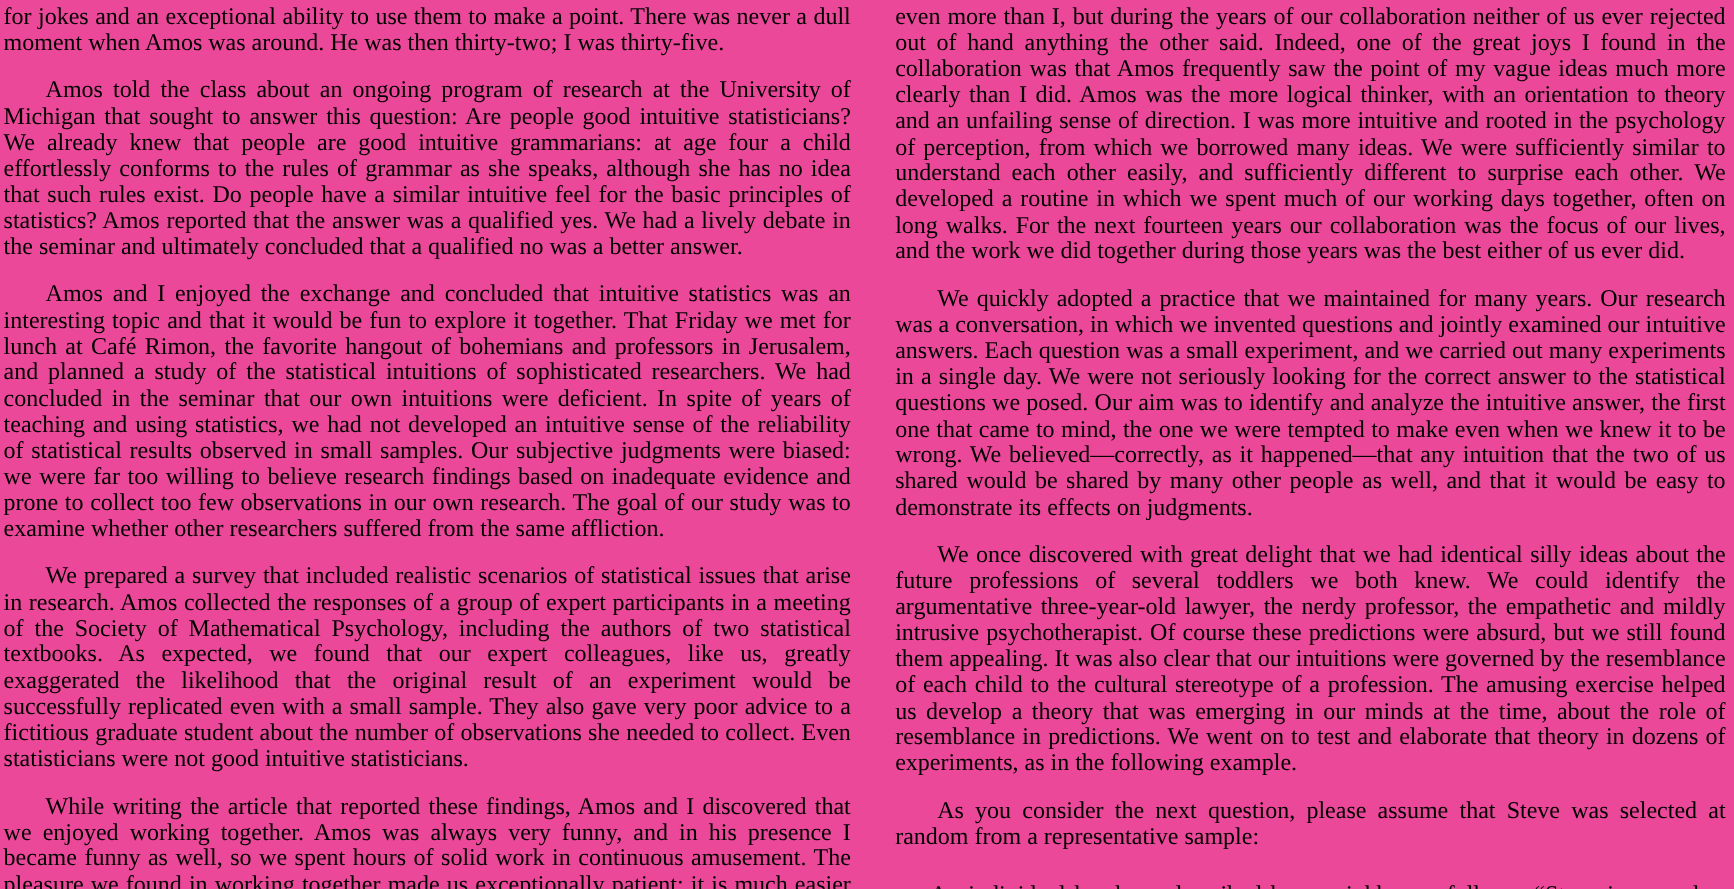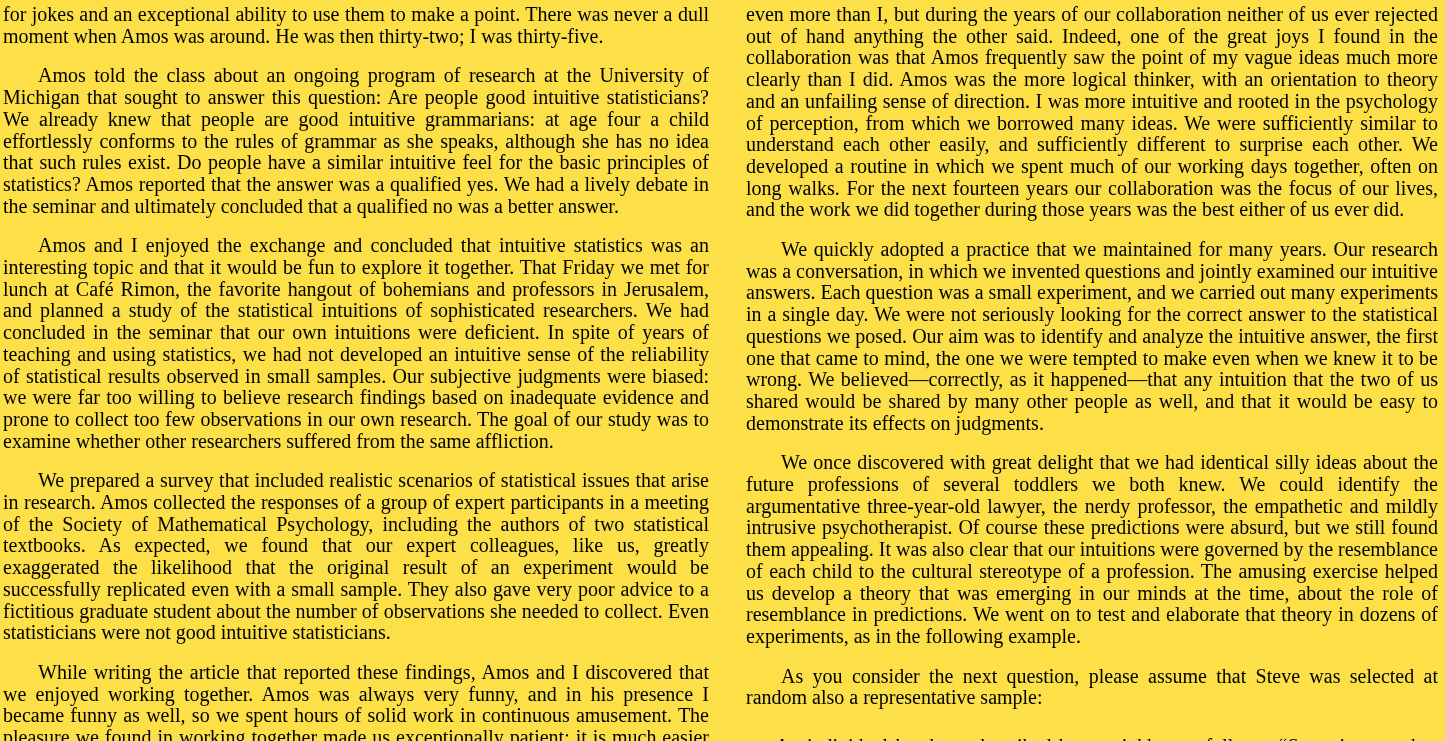--- a/index.html
+++ b/index.html
@@ -11,21 +11,21 @@
     width: 1445px;
     height: 741px;
     overflow: hidden;
     position: relative;
     font-family: "Liberation Serif", "DejaVu Serif", serif;
     color: #000000;
   }
   .page {
     position: absolute;
     inset: 0;
-    background: #fde047;
+    background: #ec4899;
   }
   .column {
     position: absolute;
     top: 4px;
     text-align: justify;
     font-size: 20px;
     line-height: 21.7px;
     letter-spacing: 0;
   }
   .col-left {
@@ -64,19 +64,19 @@
     <p class="indent">Amos told the class about an ongoing program of research at the University of Michigan that sought to answer this question: Are people good intuitive statisticians? We already knew that people are good intuitive grammarians: at age four a child effortlessly conforms to the rules of grammar as she speaks, although she has no idea that such rules exist. Do people have a similar intuitive feel for the basic principles of statistics? Amos reported that the answer was a qualified yes. We had a lively debate in the seminar and ultimately concluded that a qualified no was a better answer.</p>
     <p class="indent">Amos and I enjoyed the exchange and concluded that intuitive statistics was an interesting topic and that it would be fun to explore it together. That Friday we met for lunch at Café Rimon, the favorite hangout of bohemians and professors in Jerusalem, and planned a study of the statistical intuitions of sophisticated researchers. We had concluded in the seminar that our own intuitions were deficient. In spite of years of teaching and using statistics, we had not developed an intuitive sense of the reliability of statistical results observed in small samples. Our subjective judgments were biased: we were far too willing to believe research findings based on inadequate evidence and prone to collect too few observations in our own research. The goal of our study was to examine whether other researchers suffered from the same affliction.</p>
     <p class="indent">We prepared a survey that included realistic scenarios of statistical issues that arise in research. Amos collected the responses of a group of expert participants in a meeting of the Society of Mathematical Psychology, including the authors of two statistical textbooks. As expected, we found that our expert colleagues, like us, greatly exaggerated the likelihood that the original result of an experiment would be successfully replicated even with a small sample. They also gave very poor advice to a fictitious graduate student about the number of observations she needed to collect. Even statisticians were not good intuitive statisticians.</p>
     <p class="indent">While writing the article that reported these findings, Amos and I discovered that we enjoyed working together. Amos was always very funny, and in his presence I became funny as well, so we spent hours of solid work in continuous amusement. The pleasure we found in working together made us exceptionally patient; it is much easier to strive for perfection when you are never bored. Perhaps most important, we checked our critical weapons at the door. Both Amos and I were critical and argumentative, he</p>
   </div>
 
   <div class="column col-right">
     <p>even more than I, but during the years of our collaboration neither of us ever rejected out of hand anything the other said. Indeed, one of the great joys I found in the collaboration was that Amos frequently saw the point of my vague ideas much more clearly than I did. Amos was the more logical thinker, with an orientation to theory and an unfailing sense of direction. I was more intuitive and rooted in the psychology of perception, from which we borrowed many ideas. We were sufficiently similar to understand each other easily, and sufficiently different to surprise each other. We developed a routine in which we spent much of our working days together, often on long walks. For the next fourteen years our collaboration was the focus of our lives, and the work we did together during those years was the best either of us ever did.</p>
     <p class="indent">We quickly adopted a practice that we maintained for many years. Our research was a conversation, in which we invented questions and jointly examined our intuitive answers. Each question was a small experiment, and we carried out many experiments in a single day. We were not seriously looking for the correct answer to the statistical questions we posed. Our aim was to identify and analyze the intuitive answer, the first one that came to mind, the one we were tempted to make even when we knew it to be wrong. We believed—correctly, as it happened—that any intuition that the two of us shared would be shared by many other people as well, and that it would be easy to demonstrate its effects on judgments.</p>
     <p class="indent">We once discovered with great delight that we had identical silly ideas about the future professions of several toddlers we both knew. We could identify the argumentative three-year-old lawyer, the nerdy professor, the empathetic and mildly intrusive psychotherapist. Of course these predictions were absurd, but we still found them appealing. It was also clear that our intuitions were governed by the resemblance of each child to the cultural stereotype of a profession. The amusing exercise helped us develop a theory that was emerging in our minds at the time, about the role of resemblance in predictions. We went on to test and elaborate that theory in dozens of experiments, as in the following example.</p>
-    <p class="indent">As you consider the next question, please assume that Steve was selected at random also a representative sample:</p>
+    <p class="indent">As you consider the next question, please assume that Steve was selected at random from a representative sample:</p>
     <div class="quote-block">
       <p>An individual has been described by a neighbor as follows: “Steve is very shy and withdrawn, invariably helpful but with little interest in people or in the world of</p>
     </div>
   </div>
 
 </div>
 
 </body></html>

